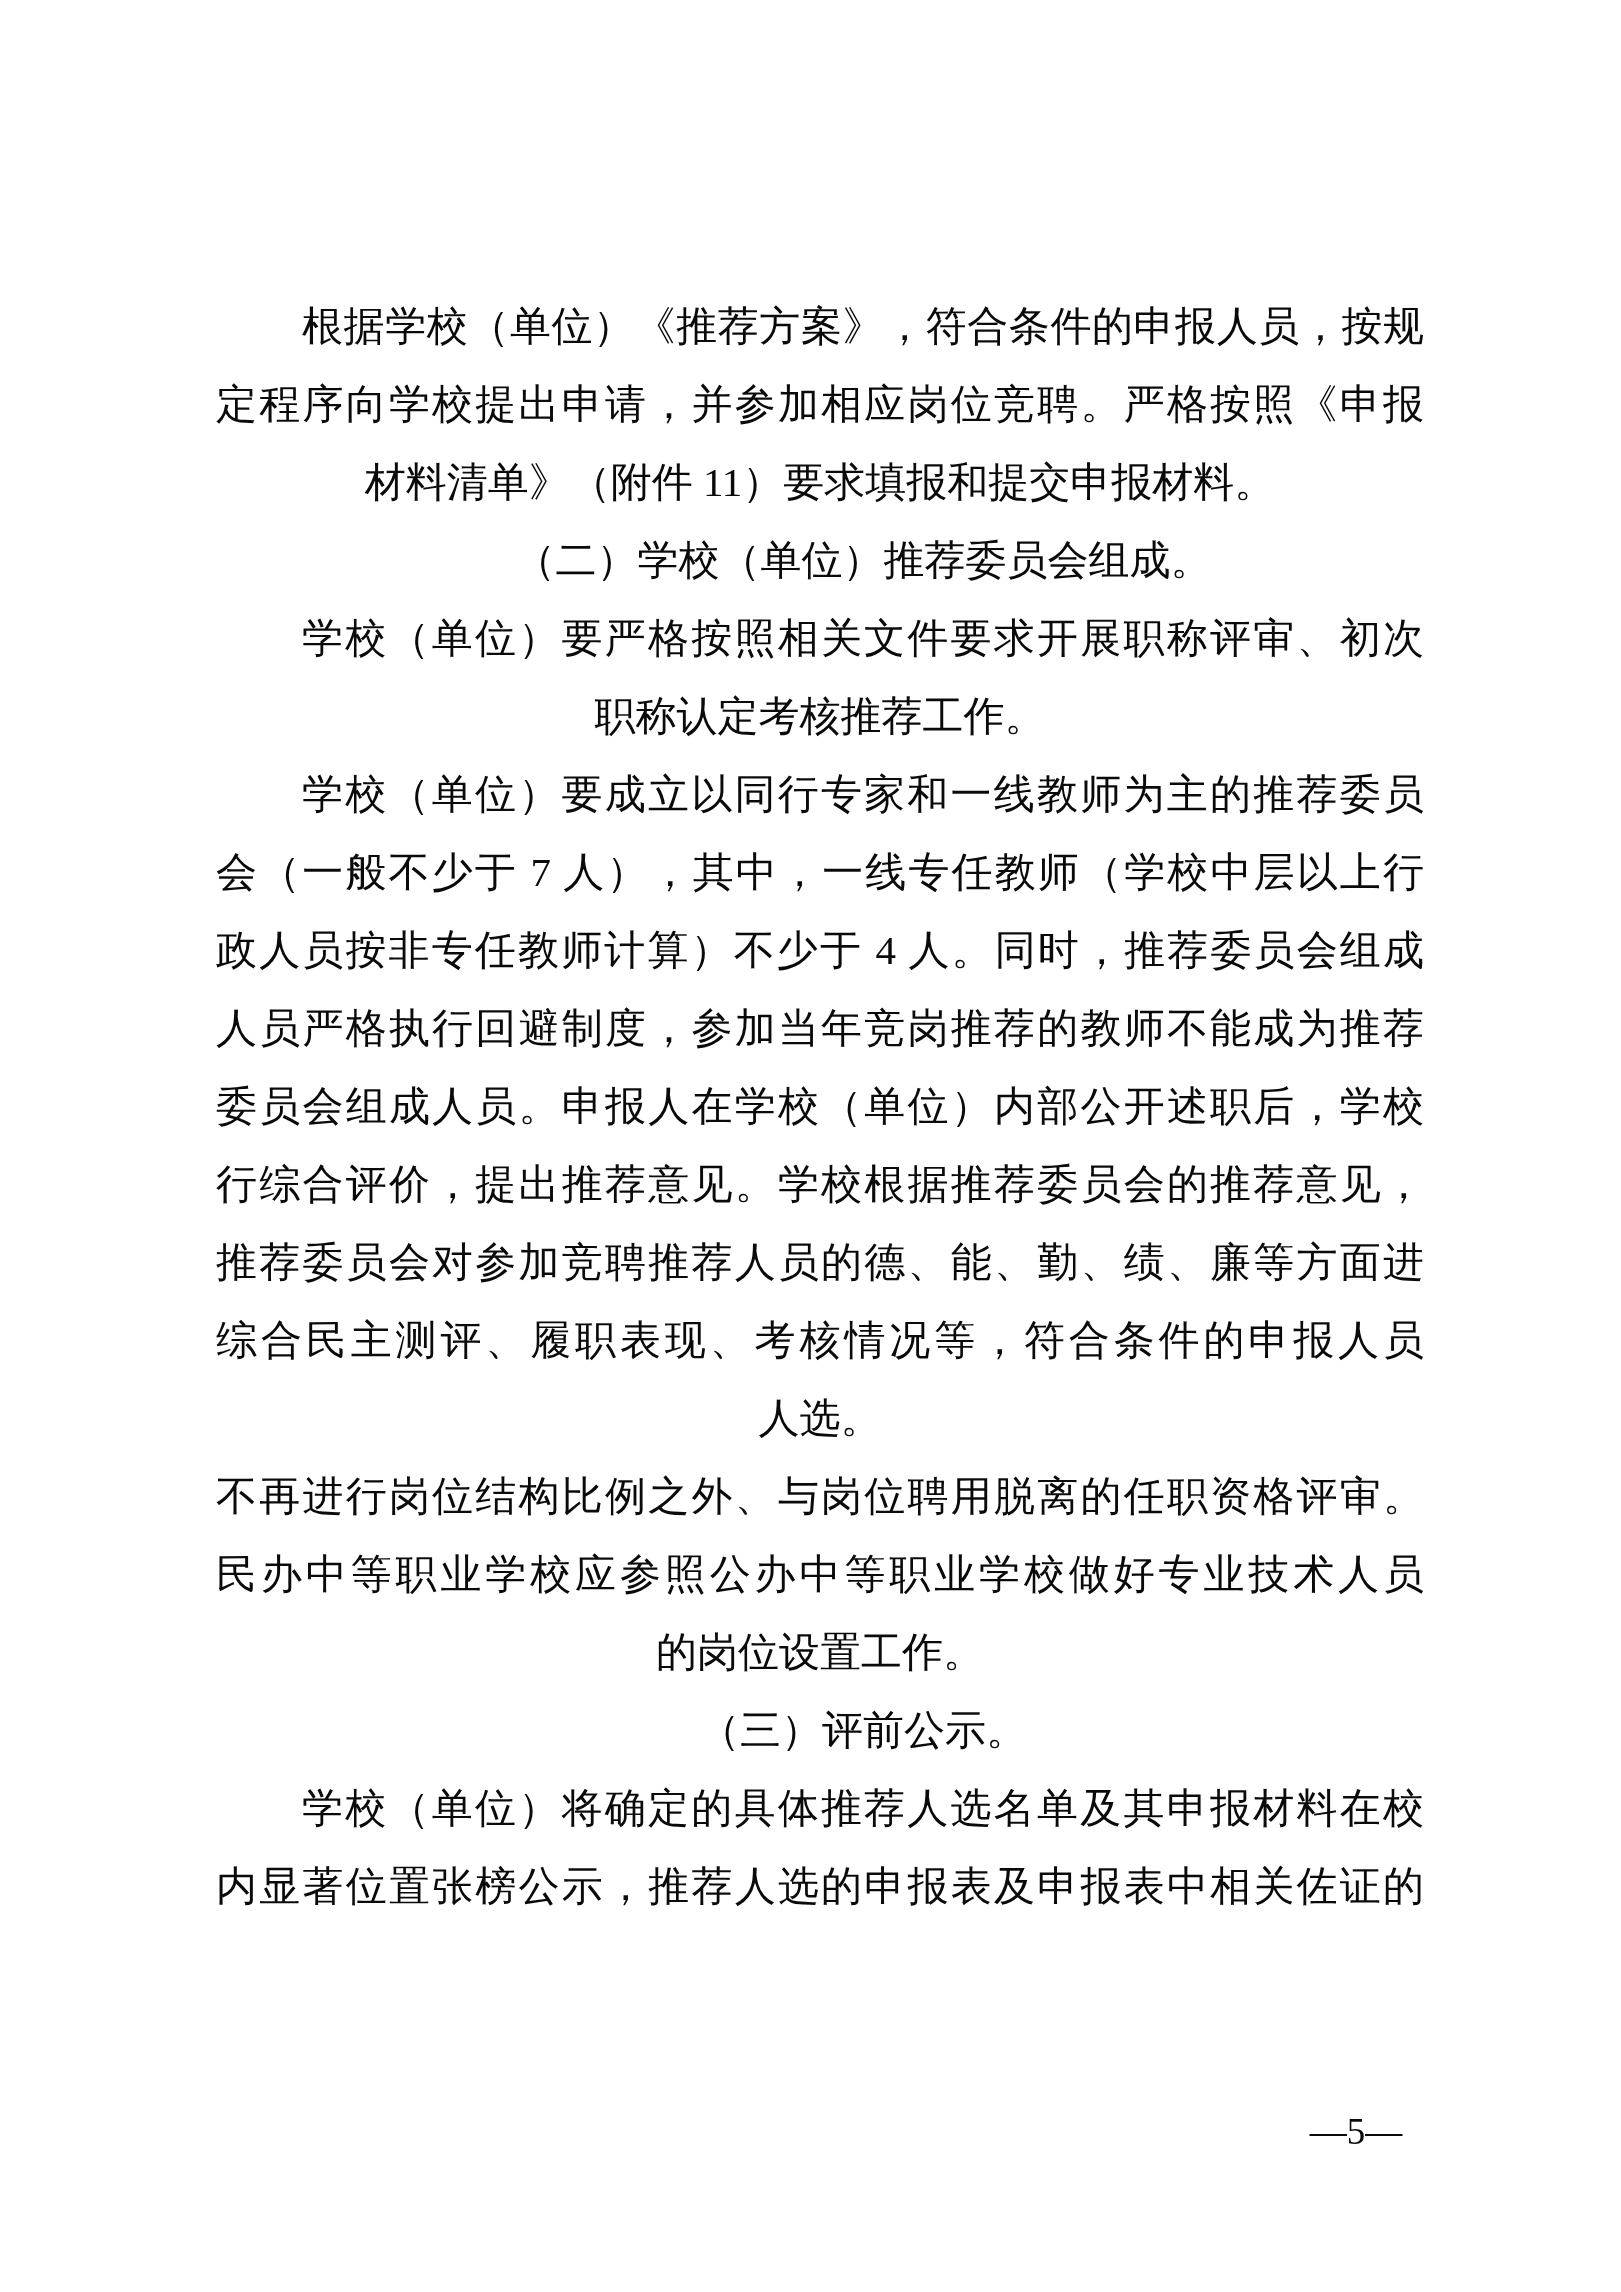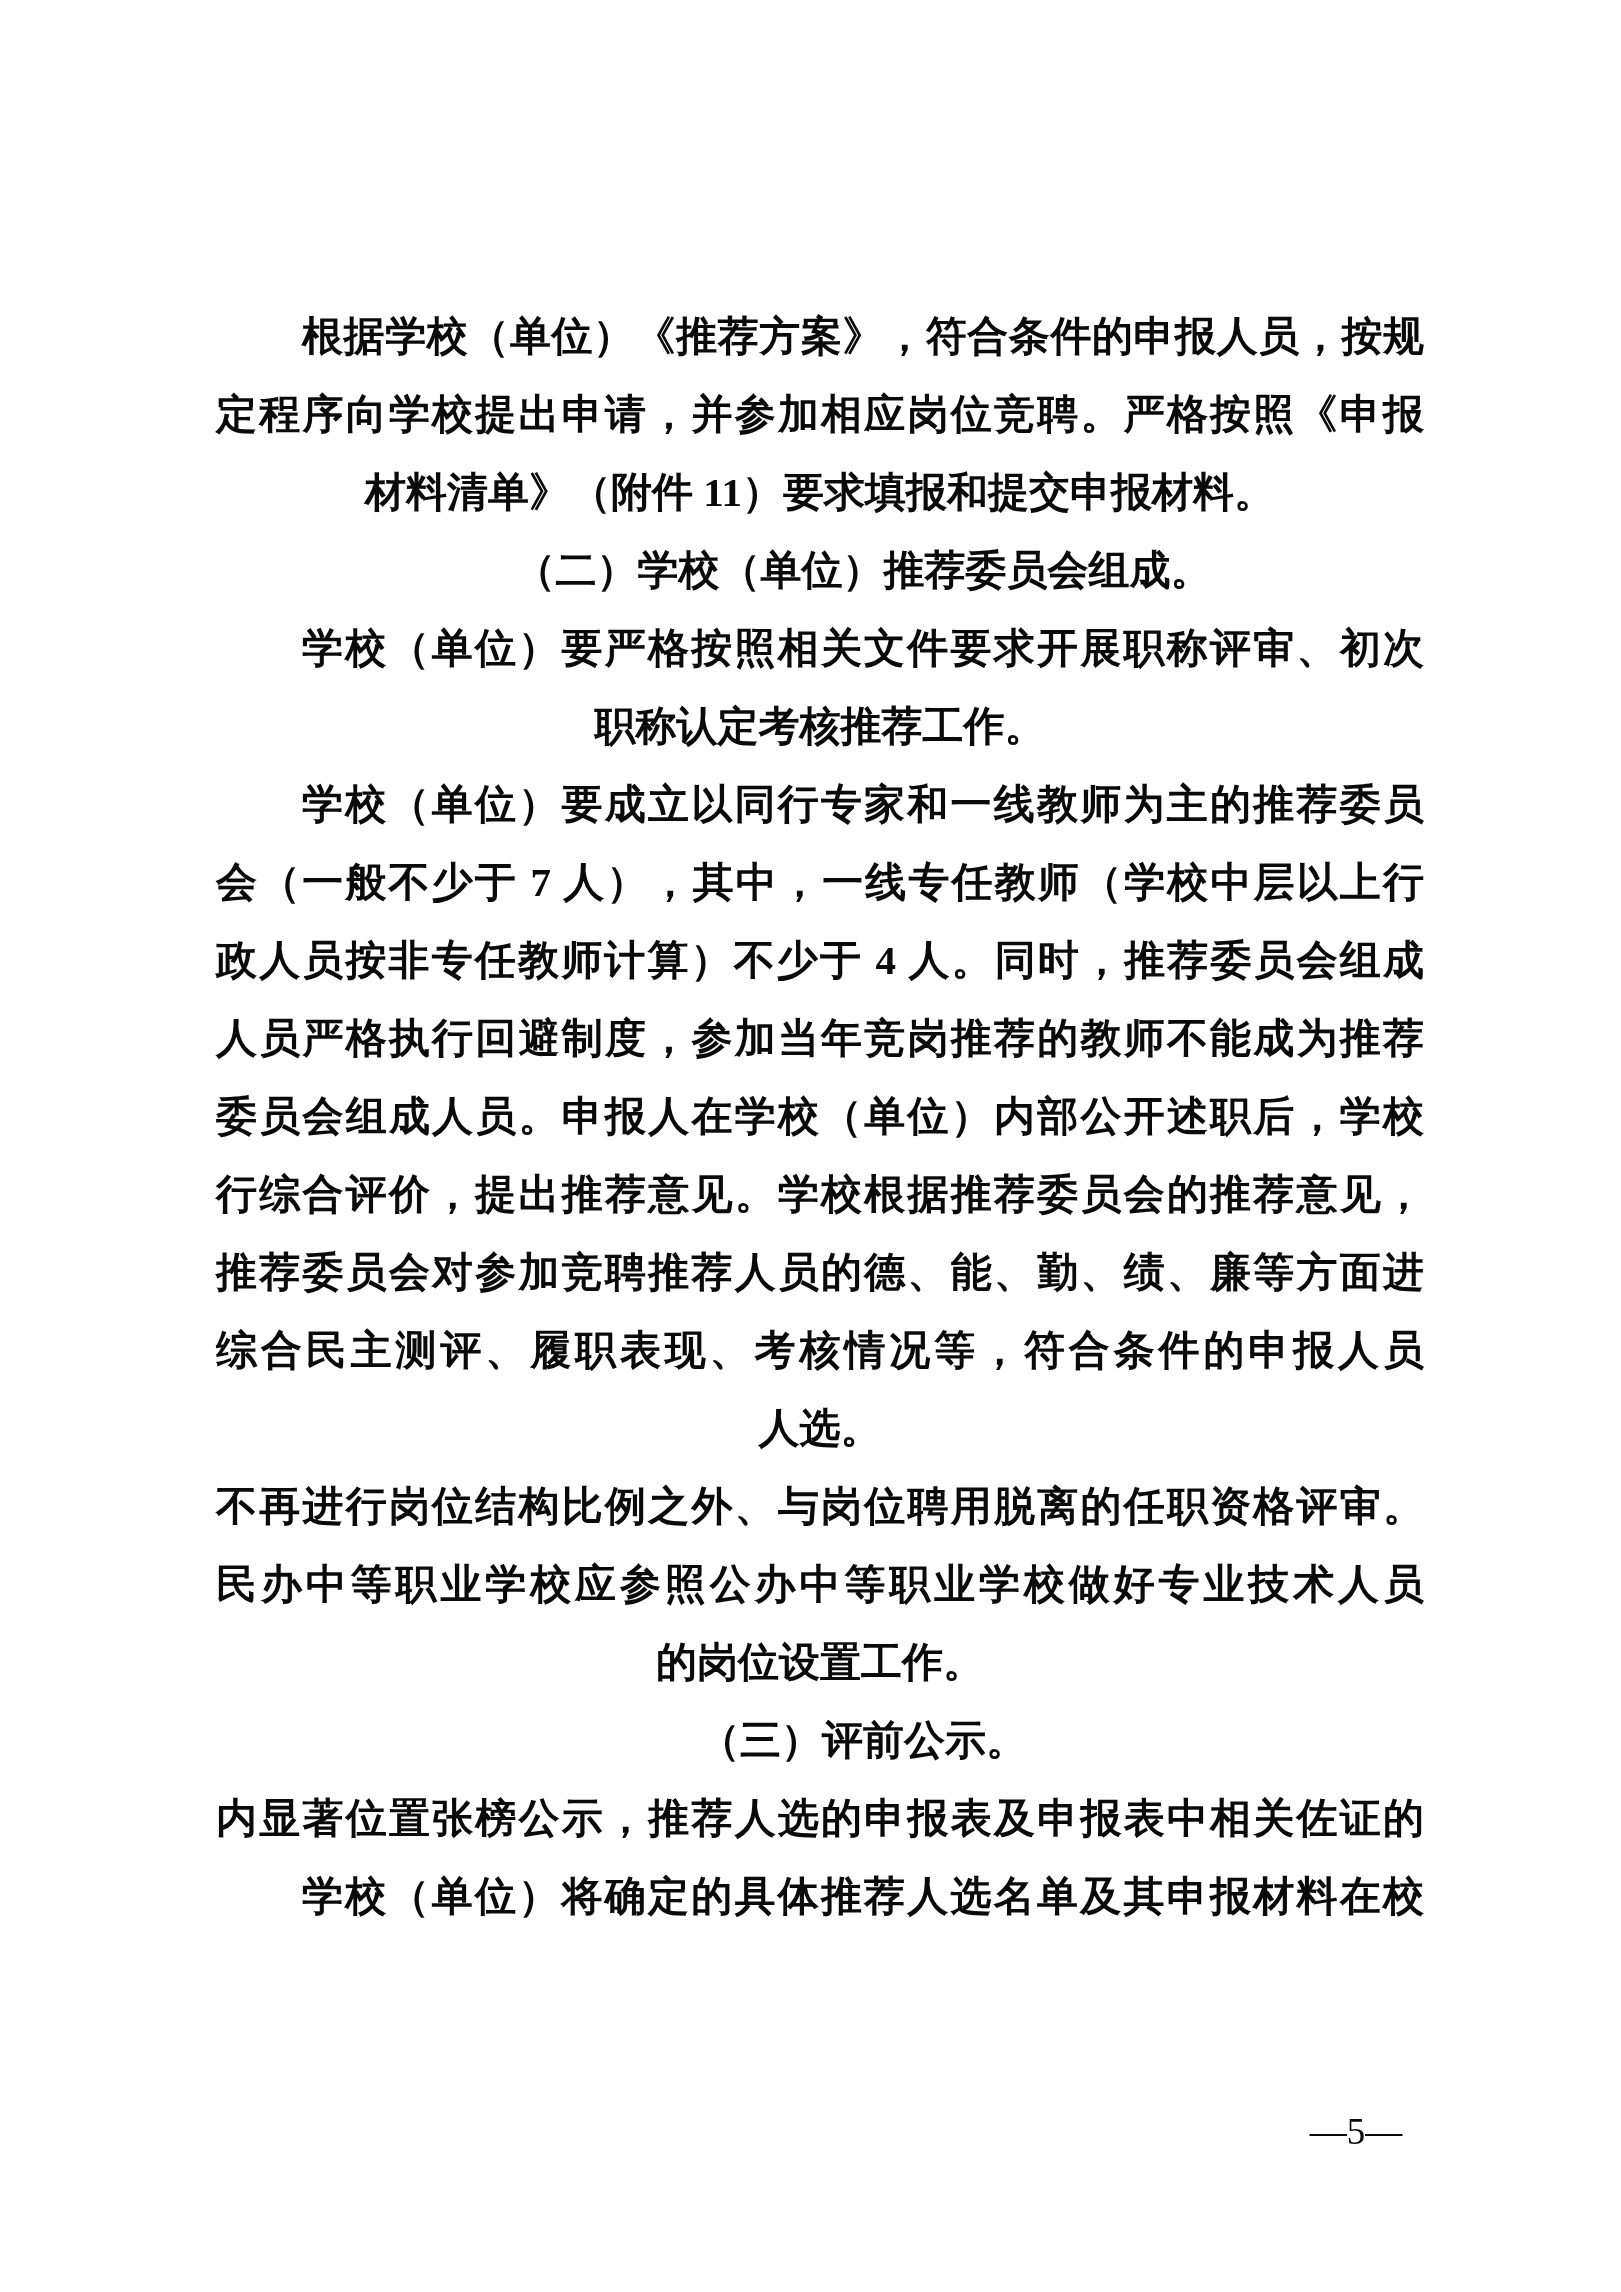--- a/index.html
+++ b/index.html
@@ -17,27 +17,26 @@
       position: absolute;
       left: 0;
       top: 0;
       width: 1621px;
       height: 2293px;
       background: #ffffff;
     }
     .text-block {
       position: absolute;
       left: 216px;
-      top: 297px;
+      top: 287px;
       width: 1208px;
       color: #0a0a0a;
       font-family: "Liberation Serif", "DejaVu Serif", serif;
       font-size: 41px;
       line-height: 78px;
-      font-weight: bold;
     }
     .para { margin: 0; padding: 0; }
     .line {
       display: block;
       height: 78px;
       white-space: nowrap;
       overflow: visible;
       text-align: center;
     }
     .line.full {
@@ -96,21 +95,21 @@
       <div class="line full">不再进行岗位结构比例之外、与岗位聘用脱离的任职资格评审。</div>
       <div class="line full">民办中等职业学校应参照公办中等职业学校做好专业技术人员</div>
       <div class="line">的岗位设置工作。</div>
     </div>
 
     <div class="para">
       <div class="line indent">（三）评前公示。</div>
     </div>
 
     <div class="para">
+      <div class="line full indent">学校（单位）将确定的具体推荐人选名单及其申报材料在校</div>
       <div class="line full">内显著位置张榜公示，推荐人选的申报表及申报表中相关佐证的</div>
-      <div class="line full indent">学校（单位）将确定的具体推荐人选名单及其申报材料在校</div>
     </div>
 
   </div>
 
   <div class="page-number">—5—</div>
 </div>
 
 
 </body></html>

